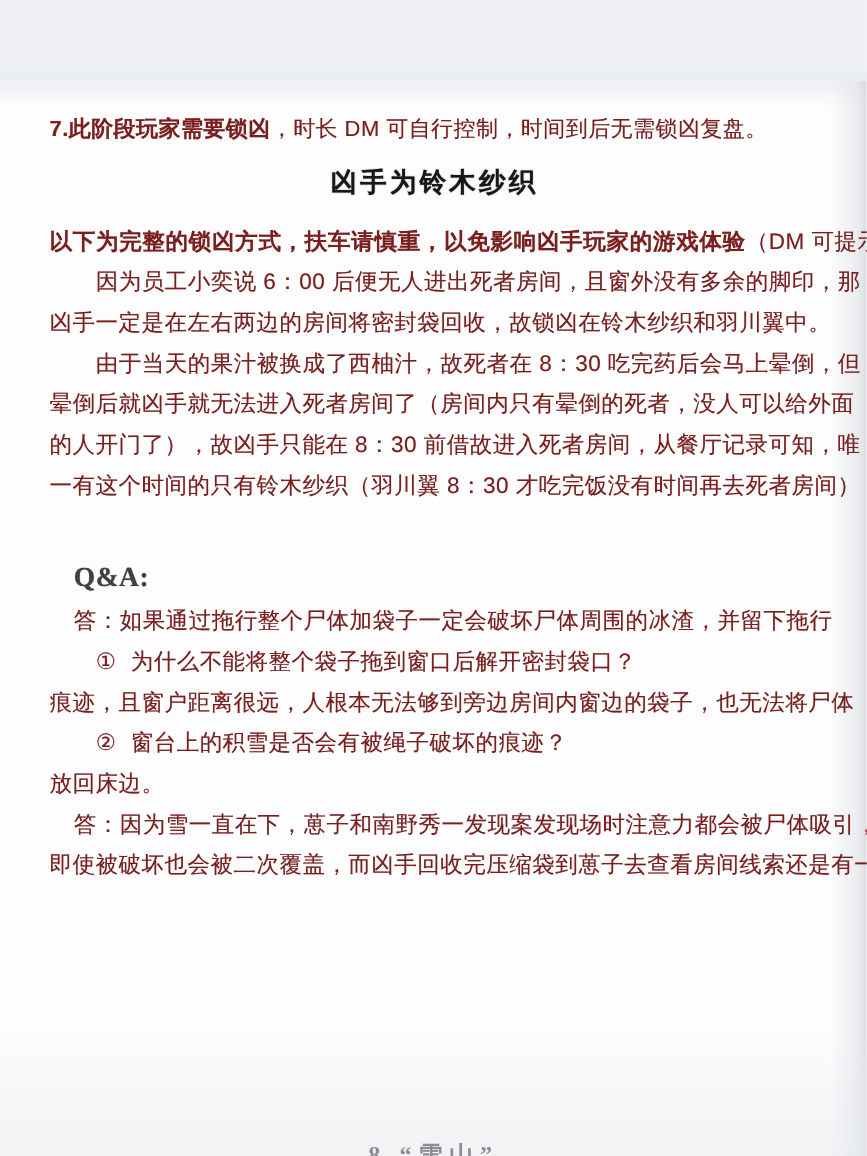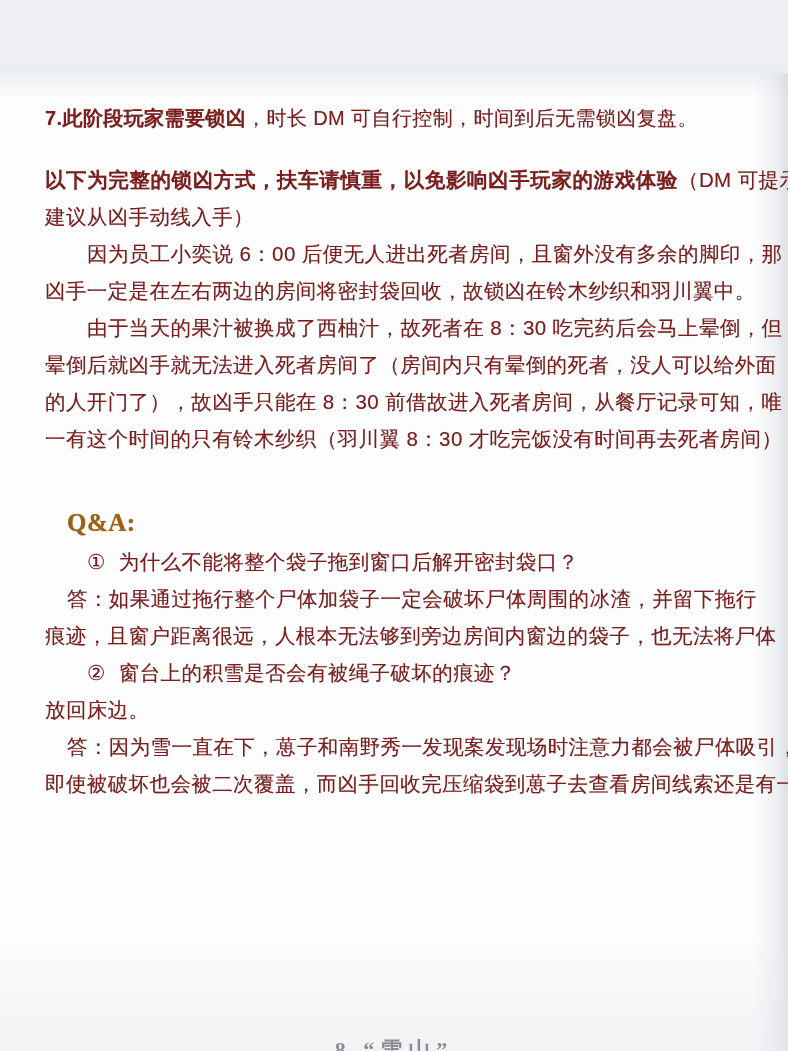--- a/index.html
+++ b/index.html
@@ -118,21 +118,21 @@
   }
   .indent2 { padding-left: 42px; }
   .indent1 { padding-left: 22px; }
 
   .qa-head {
     font-weight: bold;
     font-size: 25px;
     line-height: 40px;
     letter-spacing: 0.5px;
     padding-left: 22px;
-    color: #a16207;
+    color: #404040;
     text-shadow: 0 0 1px rgba(30,30,35,0.6);
   }
 
   .q-line { padding-left: 42px; }
   .q-line .marker { margin-right: 13px; }
 
   .gap-sm { height: 14px; }
   .gap-md { height: 30px; }
   .gap-lg { height: 46px; }
 
@@ -171,41 +171,41 @@
     <div class="scan-shade-bottom"></div>
 
     <div class="content">
 
       <div class="gap-md"></div>
 
       <p class="ln sec-head para"><span class="num">7.</span><span class="strong">此阶段玩家需要锁凶</span><span>，时长 DM 可自行控制，时间到后无需锁凶复盘。</span></p>
 
       <div class="gap-sm"></div>
 
+      <p class="title-center para">凶手为铃木纱织</p>
 
       <div class="gap-sm"></div>
 
       <p class="ln mix para"><span class="hv">以下为完整的锁凶方式，扶车请慎重，以免影响凶手玩家的游戏体验</span><span class="nm">（DM 可提示的点：</span></p>
 
-      <p class="ln para">建议从凶手动线入手）</p>
 
       <p class="ln para indent2">因为员工小奕说 6：00 后便无人进出死者房间，且窗外没有多余的脚印，那</p>
       <p class="ln para">凶手一定是在左右两边的房间将密封袋回收，故锁凶在铃木纱织和羽川翼中。</p>
 
       <p class="ln para indent2">由于当天的果汁被换成了西柚汁，故死者在 8：30 吃完药后会马上晕倒，但</p>
       <p class="ln para">晕倒后就凶手就无法进入死者房间了（房间内只有晕倒的死者，没人可以给外面</p>
       <p class="ln para">的人开门了），故凶手只能在 8：30 前借故进入死者房间，从餐厅记录可知，唯</p>
       <p class="ln para">一有这个时间的只有铃木纱织（羽川翼 8：30 才吃完饭没有时间再去死者房间）</p>
 
       <div class="gap-lg"></div>
 
       <p class="qa-head para">Q&amp;A:</p>
 
+      <p class="ln para indent1">答：如果通过拖行整个尸体加袋子一定会破坏尸体周围的冰渣，并留下拖行</p>
       <p class="ln para q-line"><span class="marker">①</span><span>为什么不能将整个袋子拖到窗口后解开密封袋口？</span></p>
-      <p class="ln para indent1">答：如果通过拖行整个尸体加袋子一定会破坏尸体周围的冰渣，并留下拖行</p>
       <p class="ln para">痕迹，且窗户距离很远，人根本无法够到旁边房间内窗边的袋子，也无法将尸体</p>
       <p class="ln para q-line"><span class="marker">②</span><span>窗台上的积雪是否会有被绳子破坏的痕迹？</span></p>
 
       <p class="ln para">放回床边。</p>
       <p class="ln para indent1">答：因为雪一直在下，葸子和南野秀一发现案发现场时注意力都会被尸体吸引，</p>
       <p class="ln para">即使被破坏也会被二次覆盖，而凶手回收完压缩袋到葸子去查看房间线索还是有一</p>
 
     </div>
 
     <div class="footer-crop">

